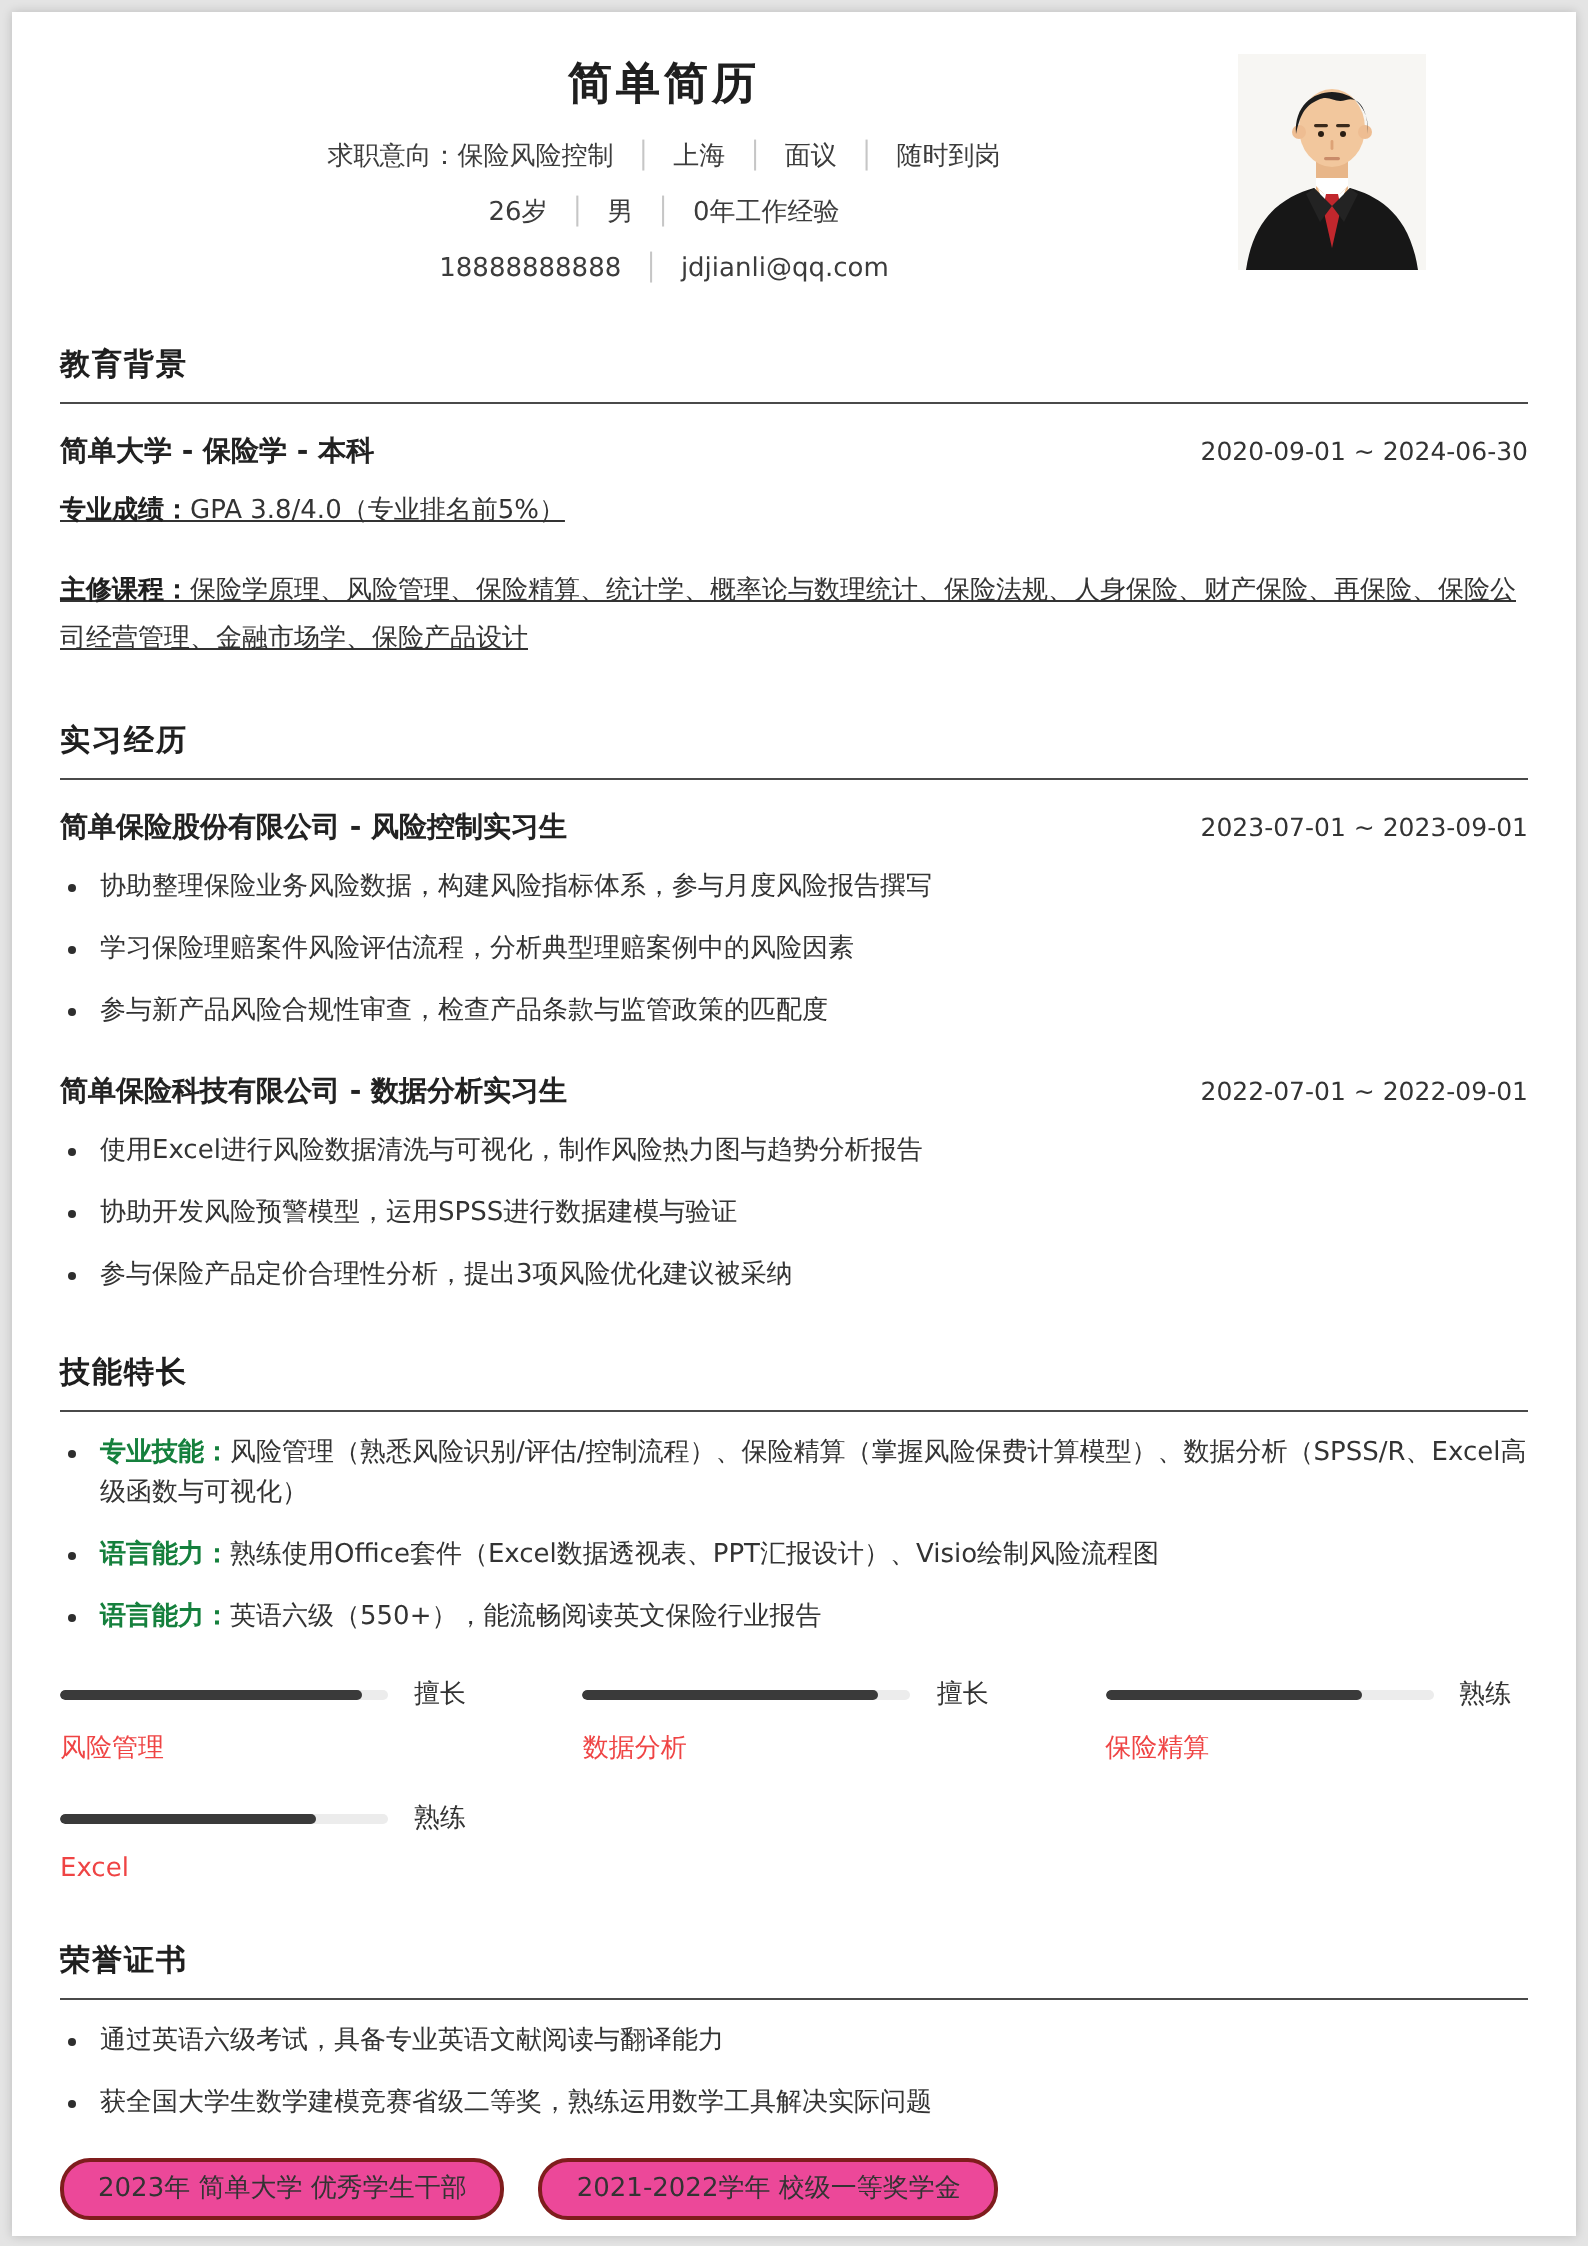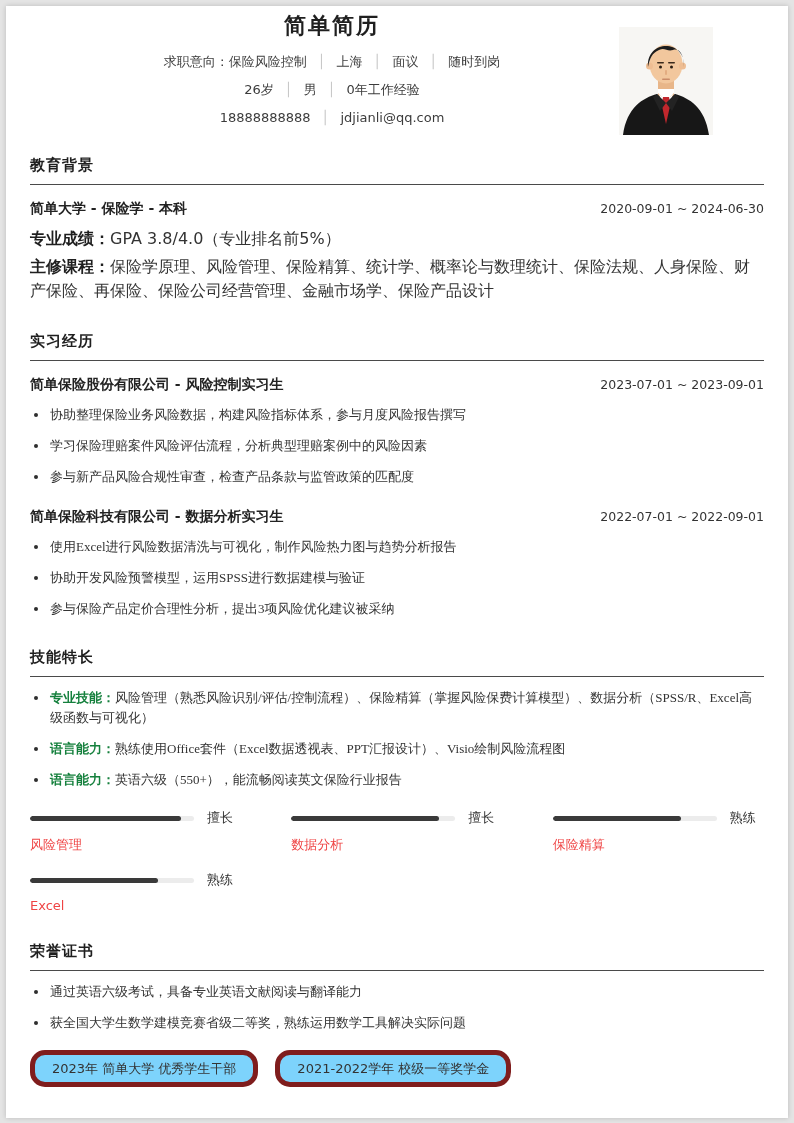--- a/index.html
+++ b/index.html
@@ -15,21 +15,21 @@
   .page {
     position:absolute; left:6px; top:6px;
     width:782px; height:1112px;
     background:#ffffff;
     box-shadow:0 0 5px rgba(0,0,0,.18);
     overflow:hidden;
   }
   .content { padding:0 24px; }
 
   
-  .header { position:relative; padding-top:3px; min-height:116px; }
+  .header { position:relative; padding-top:20px; min-height:116px; }
   .header-text { margin-right:130px; text-align:center; }
   .resume-title { font-size:22px; font-weight:bold; color:#1f1f1f; letter-spacing:2px; line-height:34px; }
   .hline { margin-top:9px; font-size:13px; color:#3c3c3c; line-height:19px; }
   .hline .sep { color:#c6c6c6; margin:0 11px; font-size:13px; }
   .photo {
     position:absolute; top:21px; right:51px;
     width:94px; height:108px;
     background:#f7f6f3;
     overflow:hidden;
   }
@@ -39,27 +39,27 @@
   .sec-heading {
     font-size:15px; font-weight:bold; color:#1f1f1f;
     padding-bottom:9px;
     border-bottom:1px solid #4a4a4a;
     letter-spacing:1px;
   }
   .entry-row { display:flex; justify-content:space-between; align-items:baseline; margin-top:15px; }
   .entry-title { font-size:14px; font-weight:bold; color:#222; }
   .entry-date { font-size:12.5px; color:#333; }
 
-  .kv-line { margin-top:9px; font-size:16px; line-height:24px; color:#333; }
+  .kv-line { margin-top:9px; font-size:13px; line-height:24px; color:#333;text-decoration:underline; }
   .kv-line b { color:#1f1f1f; }
 
   ul.dots { list-style:none; margin:4px 0 0 0; padding:0; }
   ul.dots li {
     position:relative; padding-left:20px; margin-top:11px;
-    font-size:13px; line-height:20px; color:#333;font-family:Liberation Serif, serif;
+    font-size:13px; line-height:20px; color:#333;
   }
   ul.dots li::before {
     content:""; position:absolute; left:4px; top:8px;
     width:4px; height:4px; border-radius:50%; background:#2e2e2e;
   }
   ul.dots li b { color:#15803d; }
 
   
   .bars {
     display:grid; grid-template-columns:repeat(3,1fr);
@@ -67,23 +67,23 @@
   }
   .bar-row { display:flex; align-items:center; gap:13px; }
   .bar-track { flex:0 0 164px; height:5px; background:#ececec; border-radius:3px; overflow:hidden; }
   .bar-fill { height:100%; background:#3a3a3a; border-radius:3px; }
   .bar-level { font-size:13px; color:#333; white-space:nowrap; }
   .bar-name { margin-top:9px; font-size:13px; color:#ef4444; }
 
   
   .badges { display:flex; flex-wrap:wrap; gap:13px 17px; margin-top:17px; }
   .badge {
-    border:5px solid #7f1d1d; border-radius:15px;
+    border:2px solid #7f1d1d; border-radius:15px;
     padding:5px 17px; font-size:13px; color:#333; line-height:17px;
-    background:#7dd3fc;
+    background:#ec4899;
   }
 </style>
 </head>
 <body>
 
 <div class="page">
   <div class="content">
 
     <div class="header">
       <div class="header-text">
@@ -138,21 +138,21 @@
 
     <div class="section">
       <div class="sec-heading">教育背景</div>
       <div class="entry-row">
         <div class="entry-title">简单大学 - 保险学 - 本科</div>
         <div class="entry-date">2020-09-01 ~ 2024-06-30</div>
       </div>
       <div class="kv-line">
         <b>专业成绩：</b><span>GPA 3.8/4.0（专业排名前5%）</span>
       </div>
-      <div class="kv-line" style="margin-top:4px;">
+      <div class="kv-line" style="margin-top:16px;">
         <b>主修课程：</b><span>保险学原理、风险管理、保险精算、统计学、概率论与数理统计、保险法规、人身保险、财产保险、再保险、保险公司经营管理、金融市场学、保险产品设计</span>
       </div>
     </div>
 
     <div class="section">
       <div class="sec-heading">实习经历</div>
 
       <div class="entry-row">
         <div class="entry-title">简单保险股份有限公司 - 风险控制实习生</div>
         <div class="entry-date">2023-07-01 ~ 2023-09-01</div>

